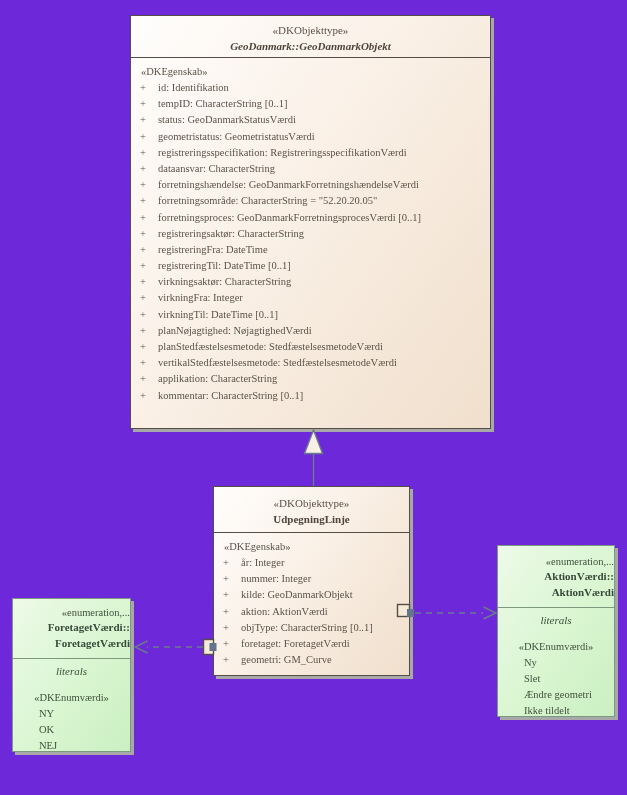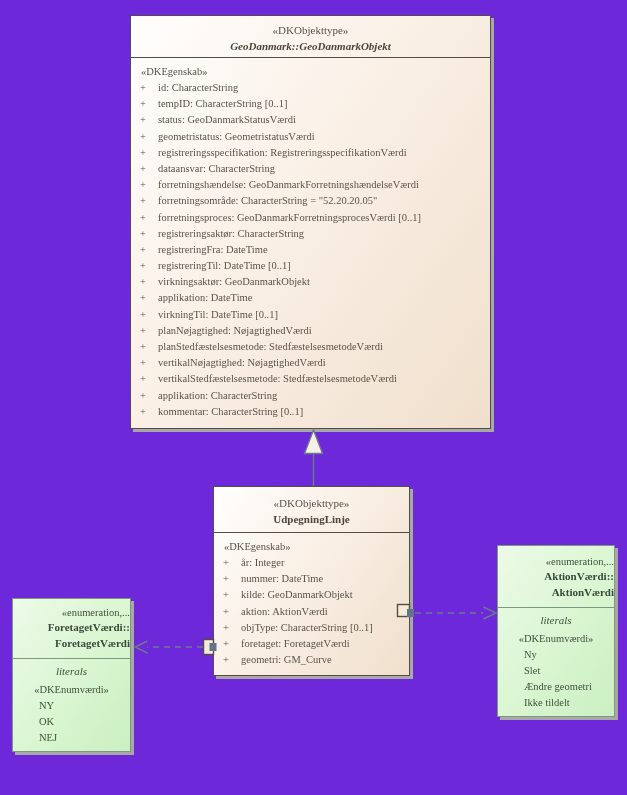--- a/index.html
+++ b/index.html
@@ -45,21 +45,21 @@
   }
   .enum-box .hdr {
     box-sizing: border-box;
     border-bottom: 1px solid #7d997d;
     text-align: right;
     padding-top: 6px;
   }
   .enum-box .stereo { font-size: 10.5px; line-height: 15px; color: #41523d; }
   .enum-box .ename { font-size: 11px; line-height: 15.5px; font-weight: bold; color: #39493a; }
   .section-label { font-size: 11px; font-style: italic; text-align: center; line-height: 18px; margin-top: 3px; }
-  .enum-comp { font-size: 10.5px; text-align: center; line-height: 16px; margin-top: 2px; }
+  .enum-comp { font-size: 10.5px; text-align: center; line-height: 16px; margin-top: 10px; }
   .enum-val { font-size: 10.5px; line-height: 16px; padding-left: 26px; white-space: nowrap; }
   
   svg.connectors {
     position: absolute;
     left: 0; top: 0;
     width: 627px; height: 795px;
     pointer-events: none;
   }
 </style>
 </head>
@@ -70,21 +70,21 @@
   <div class="uml-box class-box" style="left:130px; top:15px; width:361px; height:414px;">
     <div class="hdr" style="height:42px;">
       <div class="stereo">«DKObjekttype»</div>
       <div class="cname abstract">GeoDanmark::GeoDanmarkObjekt</div>
     </div>
     <div class="attrs">
       <div class="comp-label">«DKEgenskab»</div>
       <div>
 
           <div class="row">
-            <span class="vis">+</span><span class="txt">id: CharacterString</span>
+            <span class="vis">+</span><span class="txt">id: Identifikation</span>
           </div>
 
           <div class="row">
             <span class="vis">+</span><span class="txt">tempID: CharacterString [0..1]</span>
           </div>
 
           <div class="row">
             <span class="vis">+</span><span class="txt">status: GeoDanmarkStatusVærdi</span>
           </div>
 
@@ -118,42 +118,39 @@
 
           <div class="row">
             <span class="vis">+</span><span class="txt">registreringFra: DateTime</span>
           </div>
 
           <div class="row">
             <span class="vis">+</span><span class="txt">registreringTil: DateTime [0..1]</span>
           </div>
 
           <div class="row">
-            <span class="vis">+</span><span class="txt">virkningsaktør: GeoDanmarkObjekt</span>
-          </div>
-
-          <div class="row">
-            <span class="vis">+</span><span class="txt">applikation: DateTime</span>
+            <span class="vis">+</span><span class="txt">virkningsaktør: CharacterString</span>
+          </div>
+
+          <div class="row">
+            <span class="vis">+</span><span class="txt">virkningFra: Integer</span>
           </div>
 
           <div class="row">
             <span class="vis">+</span><span class="txt">virkningTil: DateTime [0..1]</span>
           </div>
 
           <div class="row">
             <span class="vis">+</span><span class="txt">planNøjagtighed: NøjagtighedVærdi</span>
           </div>
 
           <div class="row">
             <span class="vis">+</span><span class="txt">planStedfæstelsesmetode: StedfæstelsesmetodeVærdi</span>
           </div>
 
-          <div class="row">
-            <span class="vis">+</span><span class="txt">vertikalNøjagtighed: NøjagtighedVærdi</span>
-          </div>
 
           <div class="row">
             <span class="vis">+</span><span class="txt">vertikalStedfæstelsesmetode: StedfæstelsesmetodeVærdi</span>
           </div>
 
           <div class="row">
             <span class="vis">+</span><span class="txt">applikation: CharacterString</span>
           </div>
 
           <div class="row">
@@ -170,21 +167,21 @@
     </div>
     <div class="attrs">
       <div class="comp-label">«DKEgenskab»</div>
       <div>
 
           <div class="row">
             <span class="vis">+</span><span class="txt">år: Integer</span>
           </div>
 
           <div class="row">
-            <span class="vis">+</span><span class="txt">nummer: DateTime</span>
+            <span class="vis">+</span><span class="txt">nummer: Integer</span>
           </div>
 
           <div class="row">
             <span class="vis">+</span><span class="txt">kilde: GeoDanmarkObjekt</span>
           </div>
 
           <div class="row">
             <span class="vis">+</span><span class="txt">aktion: AktionVærdi</span>
           </div>
 

